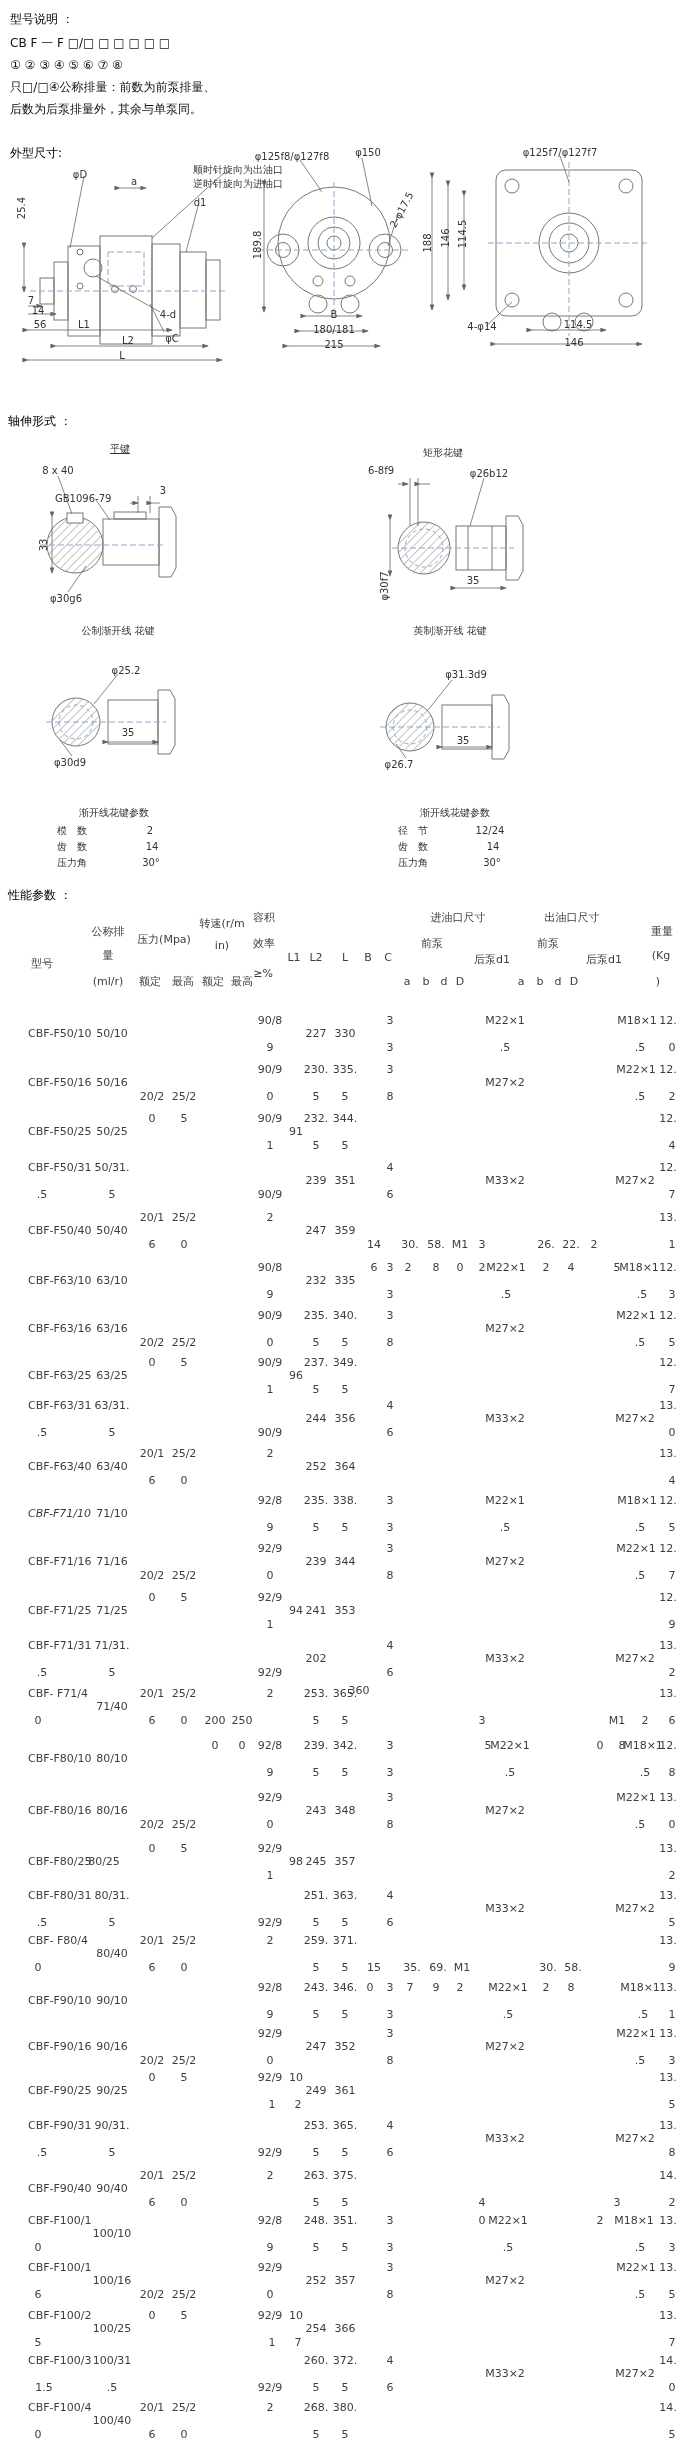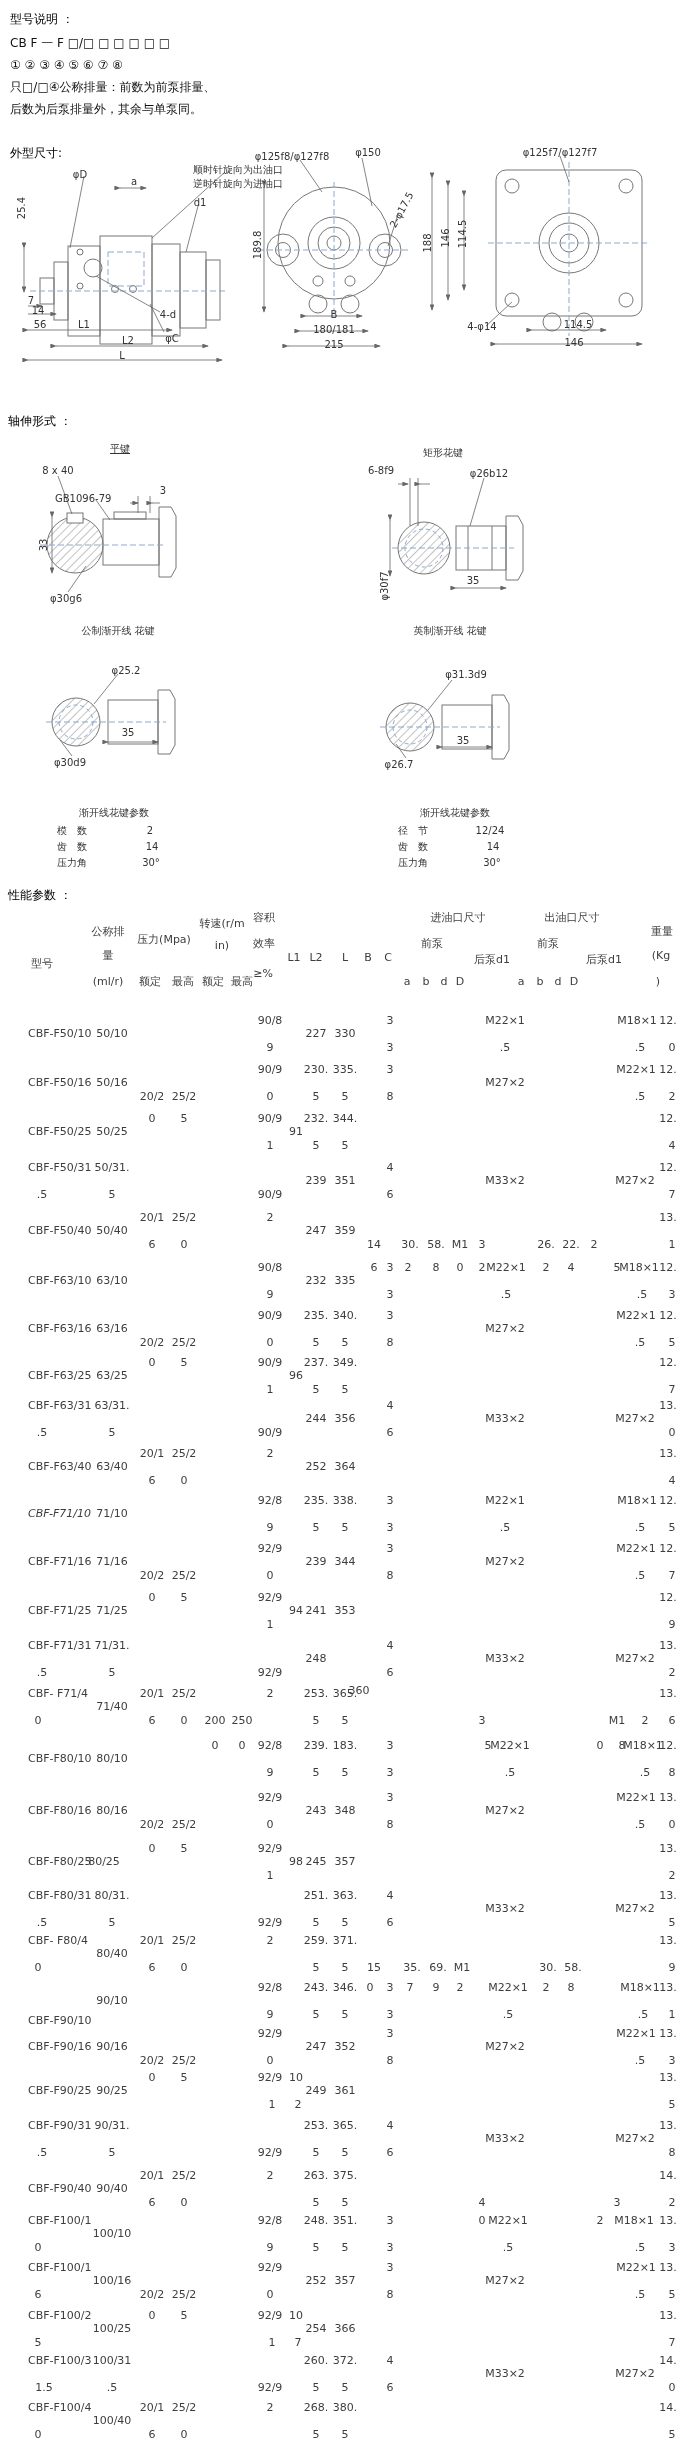--- a/index.html
+++ b/index.html
@@ -490,21 +490,21 @@
       <span class="tcell" style="left: 296px; top: 1605px; transform: translateX(-50%);">94</span>
       <span class="tcell" style="left: 316px; top: 1605px; transform: translateX(-50%);">241</span>
       <span class="tcell" style="left: 345px; top: 1605px; transform: translateX(-50%);">353</span>
       <span class="tcell" style="left: 668px; top: 1592px; transform: translateX(-50%);">12.</span>
       <span class="tcell" style="left: 672px; top: 1619px; transform: translateX(-50%);">9</span>
       <span class="tcell" style="left: 28px; top: 1640px; transform: none;">CBF-F71/31</span>
       <span class="tcell" style="left: 112px; top: 1640px; transform: translateX(-50%);">71/31.</span>
       <span class="tcell" style="left: 42px; top: 1667px; transform: translateX(-50%);">.5</span>
       <span class="tcell" style="left: 112px; top: 1667px; transform: translateX(-50%);">5</span>
       <span class="tcell" style="left: 270px; top: 1667px; transform: translateX(-50%);">92/9</span>
-      <span class="tcell" style="left: 316px; top: 1653px; transform: translateX(-50%);">248</span>
+      <span class="tcell" style="left: 316px; top: 1653px; transform: translateX(-50%);">202</span>
       <span class="tcell" style="left: 359px; top: 1653px; transform: translateX(-50%); margin-top: 32px;">360</span>
       <span class="tcell" style="left: 390px; top: 1640px; transform: translateX(-50%);">4</span>
       <span class="tcell" style="left: 390px; top: 1667px; transform: translateX(-50%);">6</span>
       <span class="tcell" style="left: 505px; top: 1653px; transform: translateX(-50%);">M33×2</span>
       <span class="tcell" style="left: 635px; top: 1653px; transform: translateX(-50%);">M27×2</span>
       <span class="tcell" style="left: 668px; top: 1640px; transform: translateX(-50%);">13.</span>
       <span class="tcell" style="left: 672px; top: 1667px; transform: translateX(-50%);">2</span>
       <span class="tcell" style="left: 28px; top: 1688px; transform: none;">CBF- F71/4</span>
       <span class="tcell" style="left: 38px; top: 1715px; transform: translateX(-50%);">0</span>
       <span class="tcell" style="left: 112px; top: 1701px; transform: translateX(-50%);">71/40</span>
@@ -525,21 +525,21 @@
       <span class="tcell" style="left: 668px; top: 1688px; transform: translateX(-50%);">13.</span>
       <span class="tcell" style="left: 672px; top: 1715px; transform: translateX(-50%);">6</span>
       <span class="tcell" style="left: 28px; top: 1753px; transform: none;">CBF-F80/10</span>
       <span class="tcell" style="left: 112px; top: 1753px; transform: translateX(-50%);">80/10</span>
       <span class="tcell" style="left: 215px; top: 1740px; transform: translateX(-50%);">0</span>
       <span class="tcell" style="left: 242px; top: 1740px; transform: translateX(-50%);">0</span>
       <span class="tcell" style="left: 270px; top: 1740px; transform: translateX(-50%);">92/8</span>
       <span class="tcell" style="left: 270px; top: 1767px; transform: translateX(-50%);">9</span>
       <span class="tcell" style="left: 316px; top: 1740px; transform: translateX(-50%);">239.</span>
       <span class="tcell" style="left: 316px; top: 1767px; transform: translateX(-50%);">5</span>
-      <span class="tcell" style="left: 345px; top: 1740px; transform: translateX(-50%);">183.</span>
+      <span class="tcell" style="left: 345px; top: 1740px; transform: translateX(-50%);">342.</span>
       <span class="tcell" style="left: 345px; top: 1767px; transform: translateX(-50%);">5</span>
       <span class="tcell" style="left: 390px; top: 1740px; transform: translateX(-50%);">3</span>
       <span class="tcell" style="left: 390px; top: 1767px; transform: translateX(-50%);">3</span>
       <span class="tcell" style="left: 488px; top: 1740px; transform: translateX(-50%);">5</span>
       <span class="tcell" style="left: 510px; top: 1740px; transform: translateX(-50%);">M22×1</span>
       <span class="tcell" style="left: 510px; top: 1767px; transform: translateX(-50%);">.5</span>
       <span class="tcell" style="left: 600px; top: 1740px; transform: translateX(-50%);">0</span>
       <span class="tcell" style="left: 622px; top: 1740px; transform: translateX(-50%);">8</span>
       <span class="tcell" style="left: 643px; top: 1740px; transform: translateX(-50%);">M18×1</span>
       <span class="tcell" style="left: 645px; top: 1767px; transform: translateX(-50%);">.5</span>
@@ -599,21 +599,21 @@
       <span class="tcell" style="left: 345px; top: 1935px; transform: translateX(-50%);">371.</span>
       <span class="tcell" style="left: 345px; top: 1962px; transform: translateX(-50%);">5</span>
       <span class="tcell" style="left: 374px; top: 1962px; transform: translateX(-50%);">15</span>
       <span class="tcell" style="left: 412px; top: 1962px; transform: translateX(-50%);">35.</span>
       <span class="tcell" style="left: 438px; top: 1962px; transform: translateX(-50%);">69.</span>
       <span class="tcell" style="left: 462px; top: 1962px; transform: translateX(-50%);">M1</span>
       <span class="tcell" style="left: 548px; top: 1962px; transform: translateX(-50%);">30.</span>
       <span class="tcell" style="left: 573px; top: 1962px; transform: translateX(-50%);">58.</span>
       <span class="tcell" style="left: 668px; top: 1935px; transform: translateX(-50%);">13.</span>
       <span class="tcell" style="left: 672px; top: 1962px; transform: translateX(-50%);">9</span>
-      <span class="tcell" style="left: 28px; top: 1995px; transform: none; margin-top: 20px;">CBF-F90/10</span>
+      <span class="tcell" style="left: 28px; top: 1995px; transform: none;">CBF-F90/10</span>
       <span class="tcell" style="left: 112px; top: 1995px; transform: translateX(-50%);">90/10</span>
       <span class="tcell" style="left: 270px; top: 1982px; transform: translateX(-50%);">92/8</span>
       <span class="tcell" style="left: 270px; top: 2009px; transform: translateX(-50%);">9</span>
       <span class="tcell" style="left: 316px; top: 1982px; transform: translateX(-50%);">243.</span>
       <span class="tcell" style="left: 316px; top: 2009px; transform: translateX(-50%);">5</span>
       <span class="tcell" style="left: 345px; top: 1982px; transform: translateX(-50%);">346.</span>
       <span class="tcell" style="left: 345px; top: 2009px; transform: translateX(-50%);">5</span>
       <span class="tcell" style="left: 370px; top: 1982px; transform: translateX(-50%);">0</span>
       <span class="tcell" style="left: 390px; top: 1982px; transform: translateX(-50%);">3</span>
       <span class="tcell" style="left: 410px; top: 1982px; transform: translateX(-50%);">7</span>

